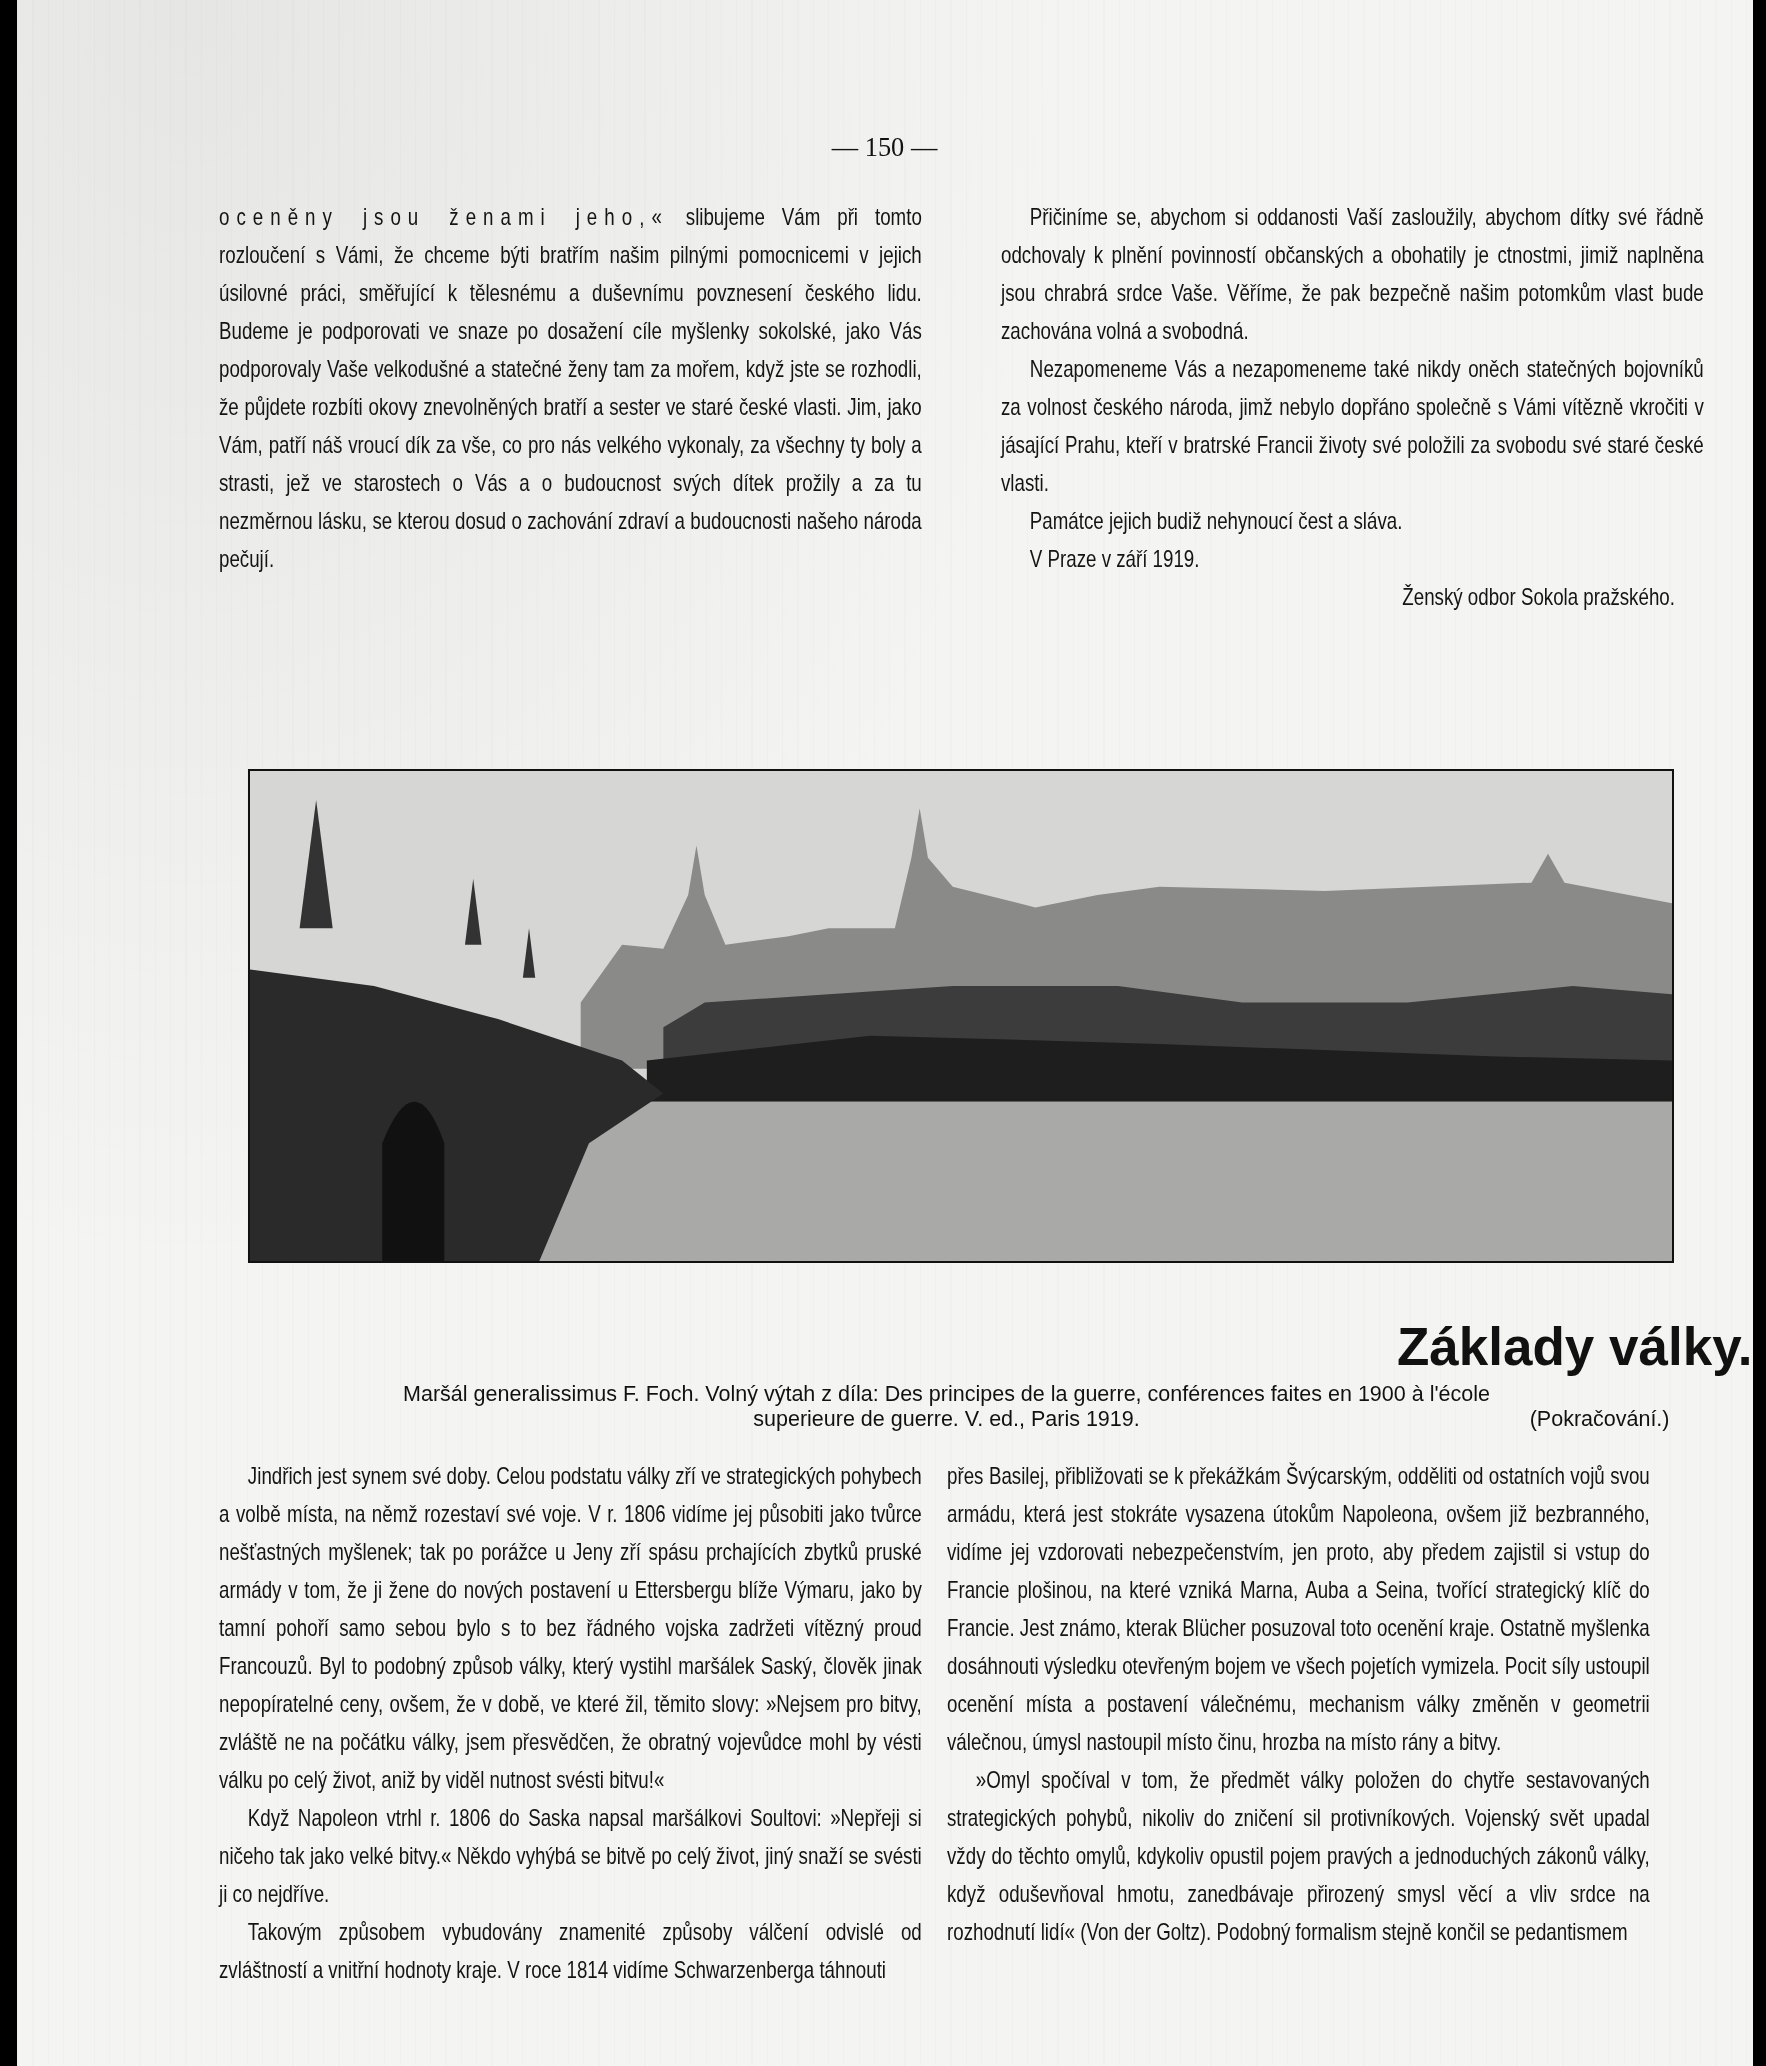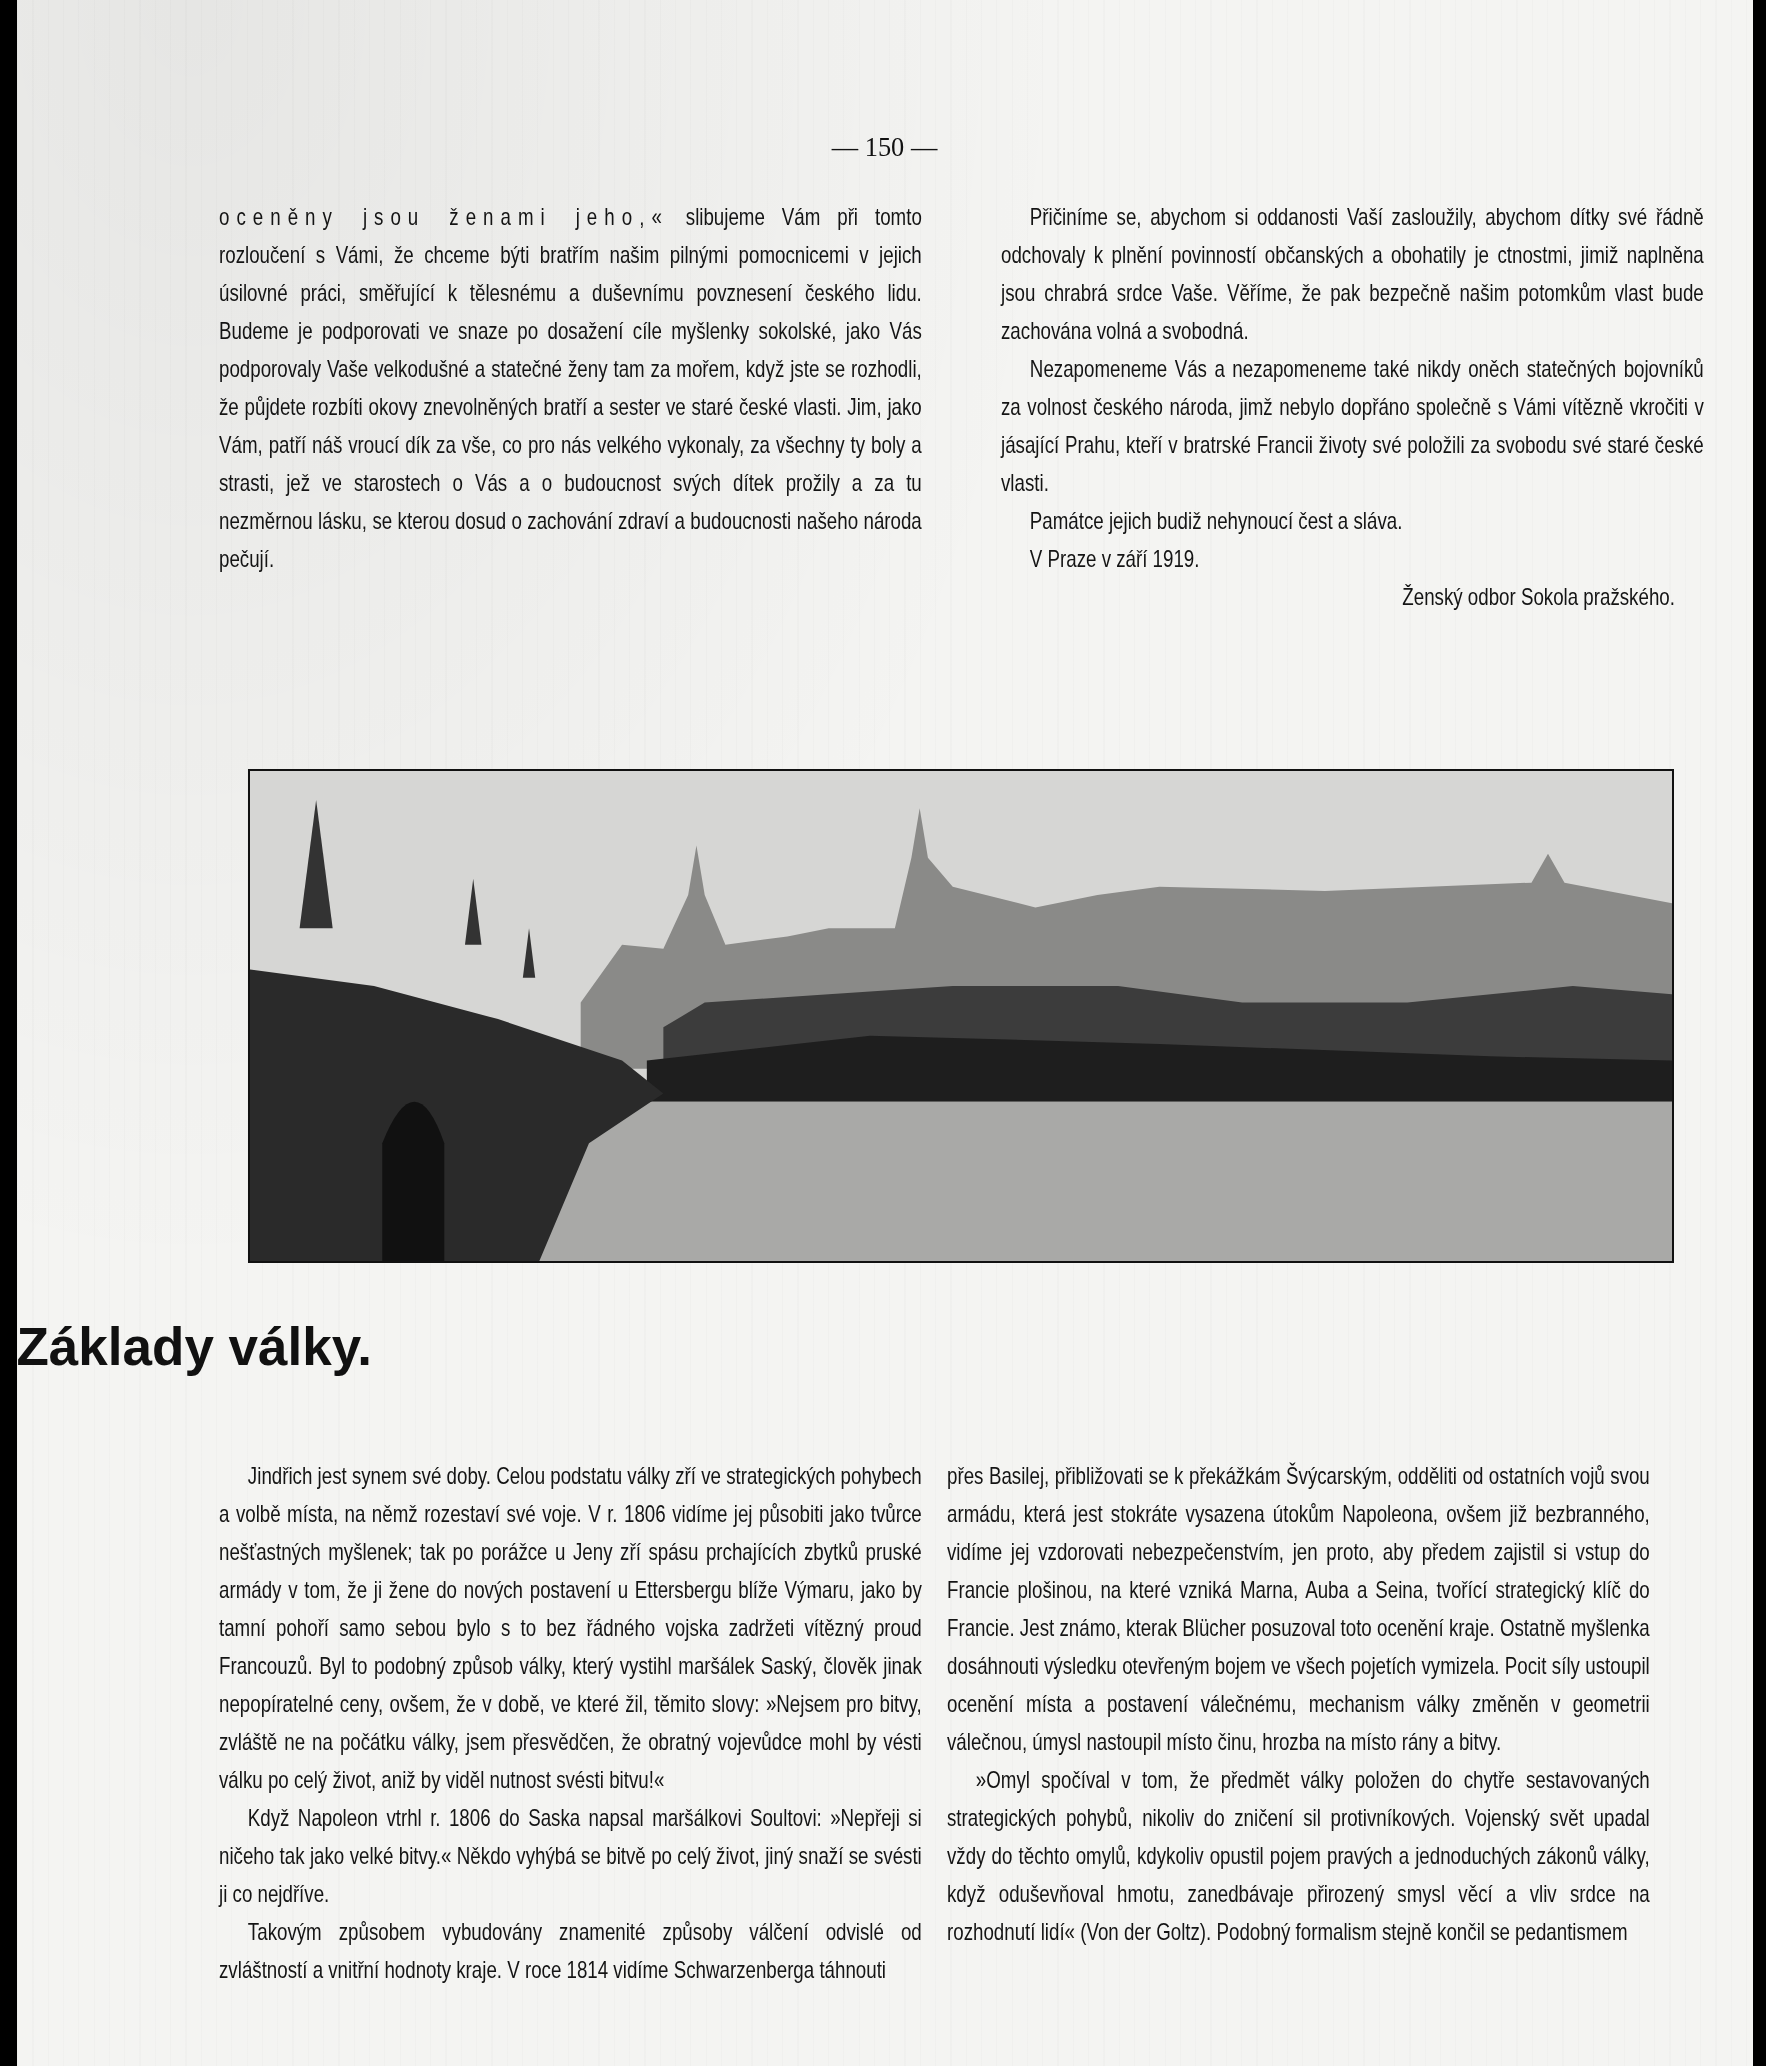--- a/index.html
+++ b/index.html
@@ -51,21 +51,21 @@
     left: 231px; top: 769px;
     width: 1422px; height: 490px;
     border: 2.5px solid #111;
     overflow: hidden;
     background: linear-gradient(180deg, #d8d8d6 0%, #cfcfcd 30%, #6e6e6e 48%, #222 58%, #9a9a98 62%, #b8b8b6 80%, #a8a8a6 100%);
   }
   .photo svg { width: 100%; height: 100%; display: block; }
   .article-title {
     position: absolute;
     top: 1316px; left: 0; width: 1736px;
-    text-align: left;
+    text-align: right;
     font-family: "Liberation Sans", sans-serif;
     font-weight: bold;
     font-size: 53px;
     color: #111;
   }
   .subtitle {
     position: absolute;
     top: 1382px; left: 207px; width: 1446px;
     font-family: "Liberation Sans Narrow", "Liberation Sans", sans-serif;
     font-size: 21.5px;
@@ -111,20 +111,25 @@
       <path d="M0 480 L300 520 L600 600 L900 700 L1000 780 L820 900 L700 1185 L0 1185 Z" fill="#2a2a2a"></path>
       <path d="M320 900 Q400 700 470 900 L470 1185 L320 1185 Z" fill="#111"></path>
       <path d="M120 380 L160 70 L200 380 Z" fill="#333"></path>
       <path d="M520 420 L540 260 L560 420 Z" fill="#333"></path>
       <path d="M660 500 L675 380 L690 500 Z" fill="#333"></path>
     </svg>
   </div>
 
   <div class="article-title">Základy války.</div>
 
+  <div class="subtitle">
+    <div>Maršál generalissimus F. Foch. Volný výtah z díla: Des principes de la guerre, conférences faites en 1900 à l'école</div>
+    <div>superieure de guerre. V. ed., Paris 1919.</div>
+    <span class="cont">(Pokračování.)</span>
+  </div>
 
   <div class="col col-bl">
     <div class="narrow">
       <p class="indent">Jindřich jest synem své doby. Celou podstatu války zří ve strategických pohybech a volbě místa, na němž rozestaví své voje. V r. 1806 vidíme jej působiti jako tvůrce nešťastných myšlenek; tak po porážce u Jeny zří spásu prchajících zbytků pruské armády v tom, že ji žene do nových postavení u Ettersbergu blíže Výmaru, jako by tamní pohoří samo sebou bylo s to bez řádného vojska zadržeti vítězný proud Francouzů. Byl to podobný způsob války, který vystihl maršálek Saský, člověk jinak nepopíratelné ceny, ovšem, že v době, ve které žil, těmito slovy: »Nejsem pro bitvy, zvláště ne na počátku války, jsem přesvědčen, že obratný vojevůdce mohl by vésti válku po celý život, aniž by viděl nutnost svésti bitvu!«</p>
       <p class="indent">Když Napoleon vtrhl r. 1806 do Saska napsal maršálkovi Soultovi: »Nepřeji si ničeho tak jako velké bitvy.« Někdo vyhýbá se bitvě po celý život, jiný snaží se svésti ji co nejdříve.</p>
       <p class="indent">Takovým způsobem vybudovány znamenité způsoby válčení odvislé od zvláštností a vnitřní hodnoty kraje. V roce 1814 vidíme Schwarzenberga táhnouti</p>
     </div>
   </div>
 
   <div class="col col-br">

